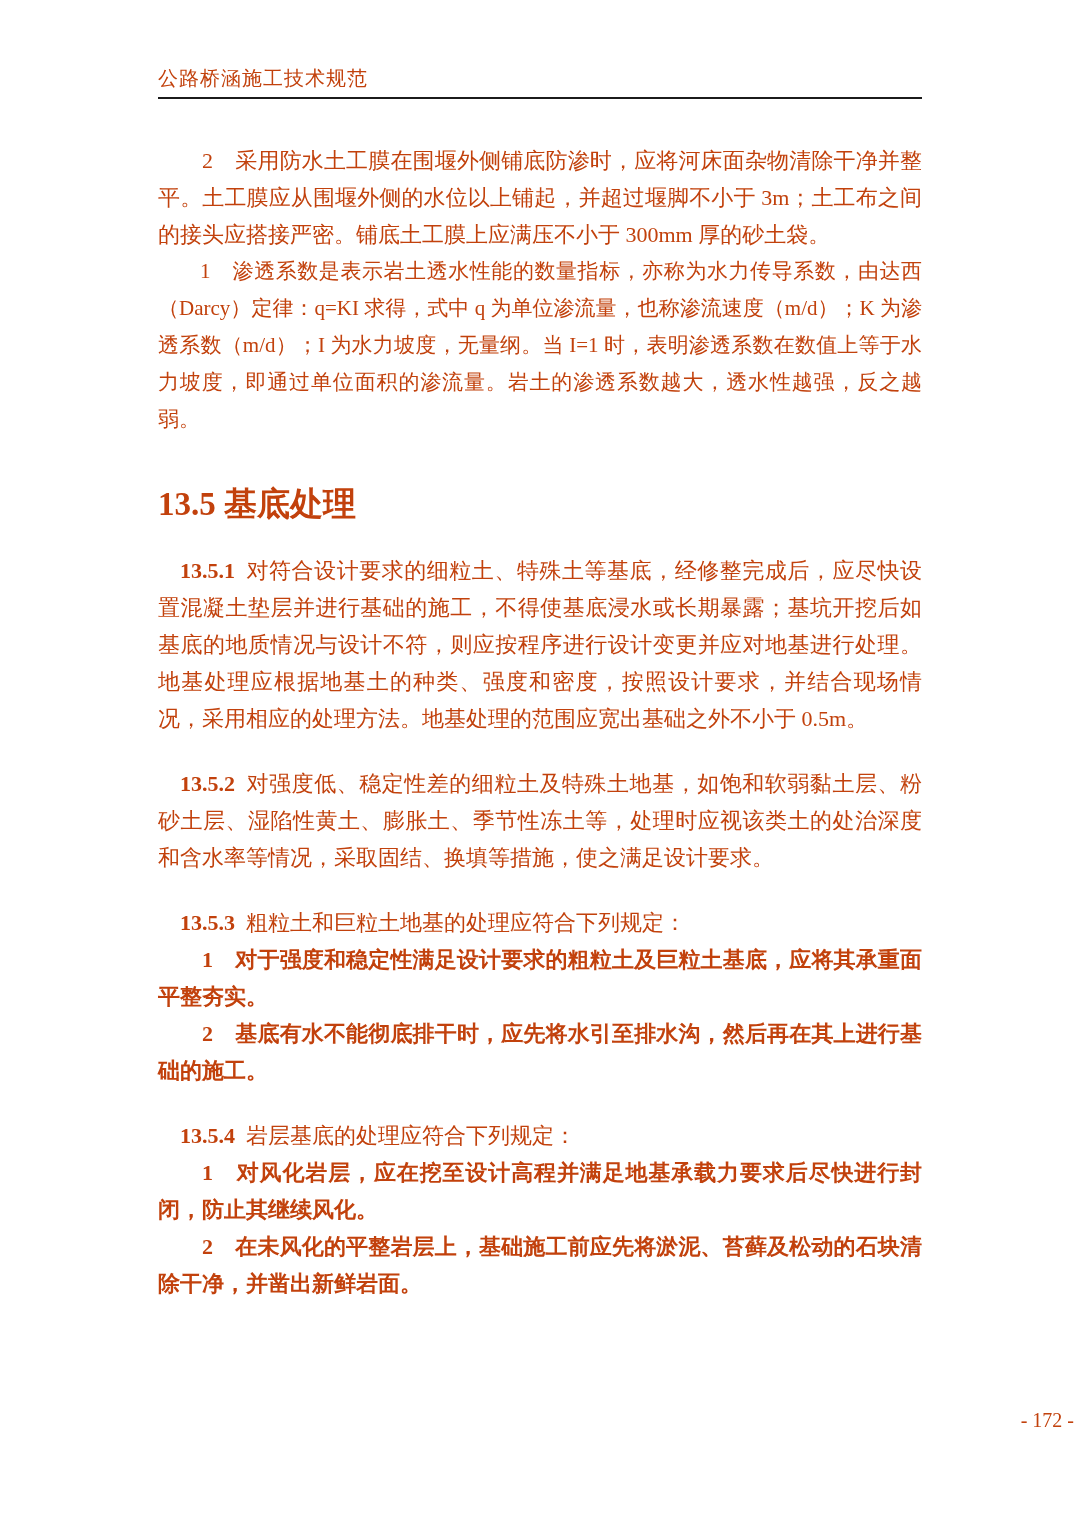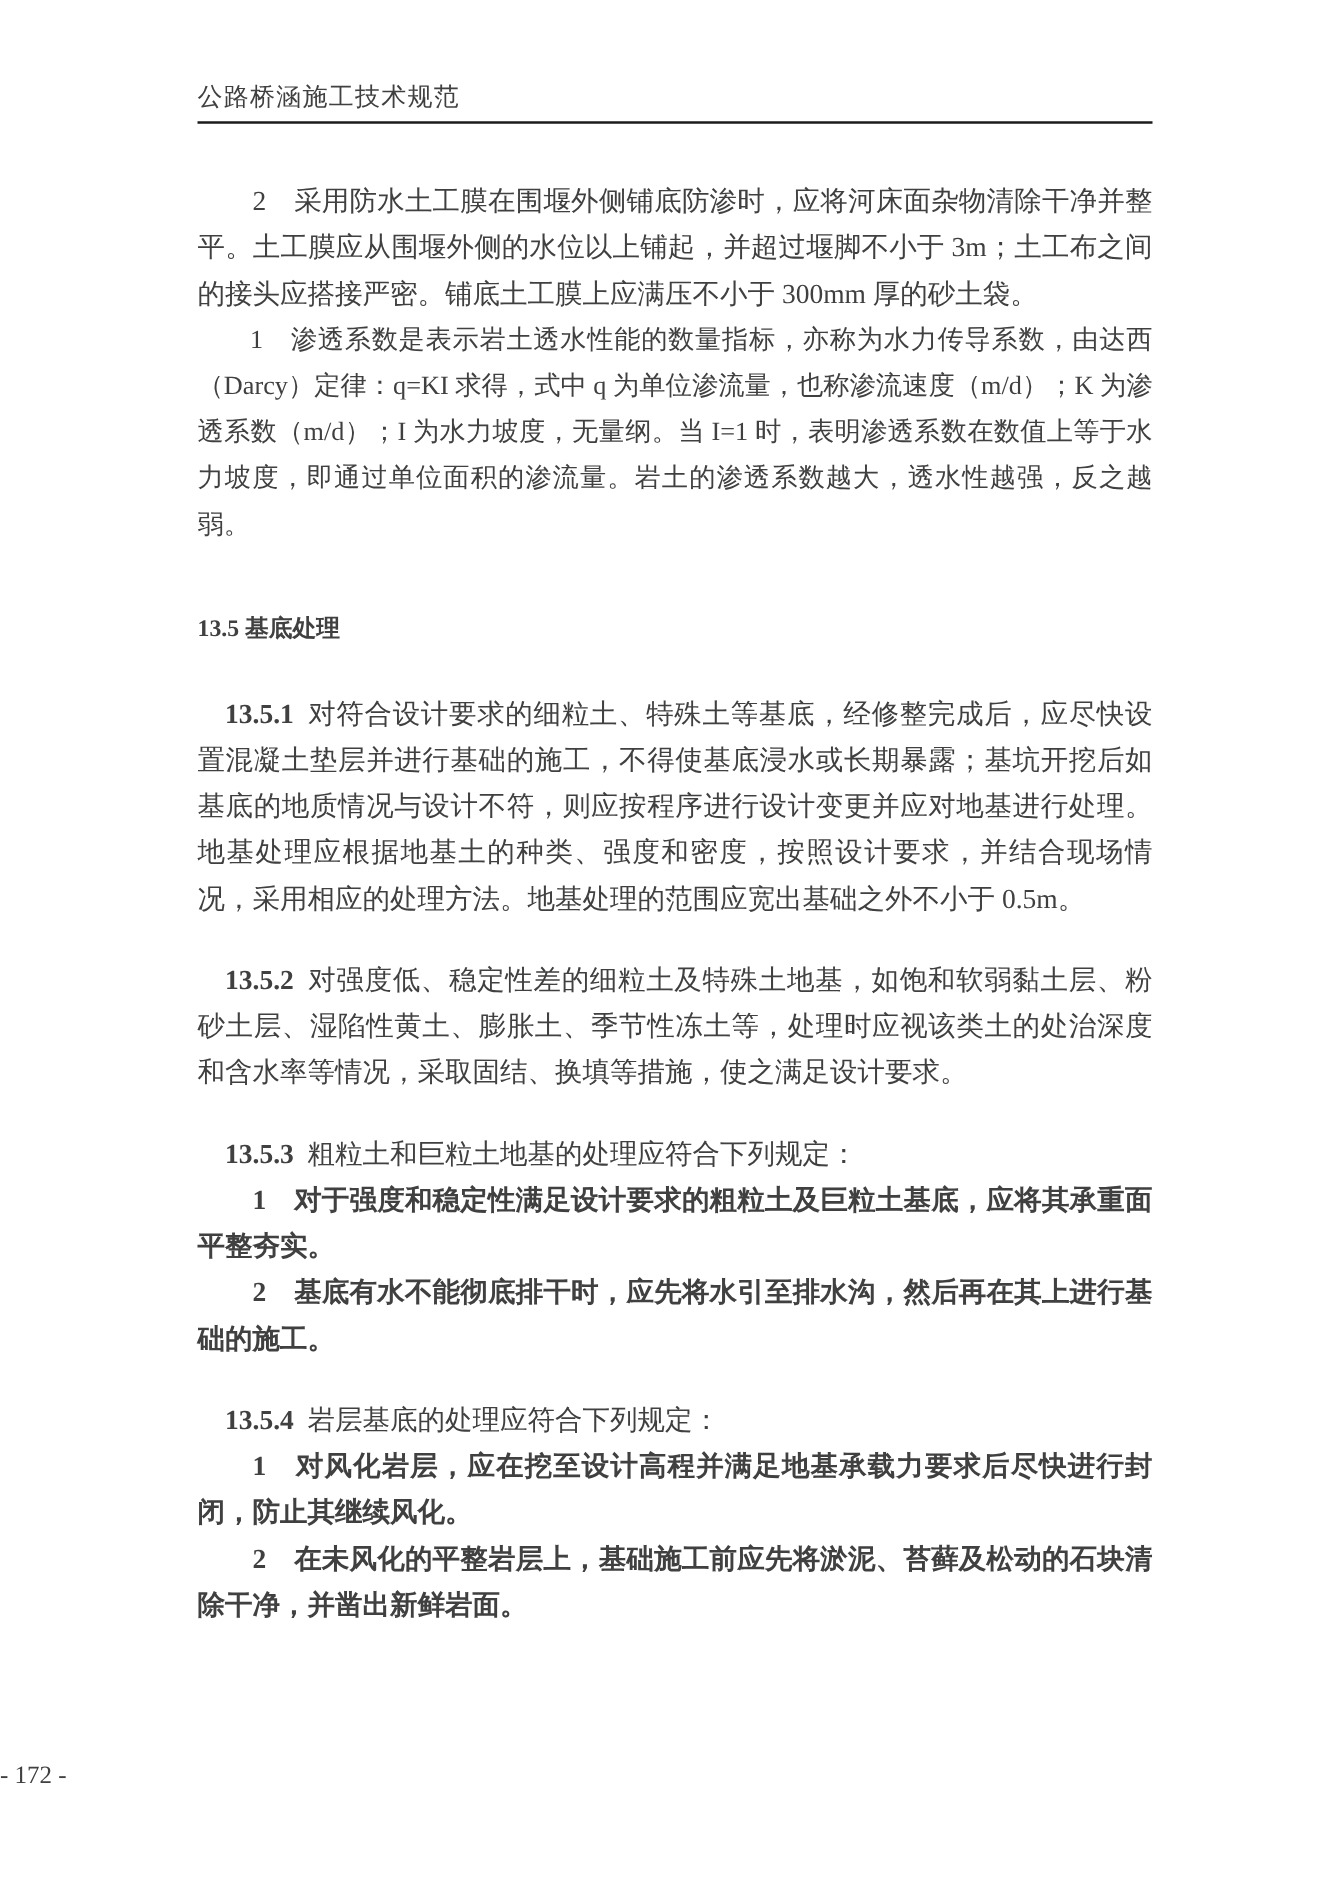--- a/index.html
+++ b/index.html
@@ -6,21 +6,21 @@
     margin: 0;
     padding: 0;
     background: #ffffff;
   }
   .page {
     position: relative;
     width: 1074px;
     height: 1520px;
     background: #ffffff;
     font-family: "Liberation Serif", "DejaVu Serif", serif;
-    color: #404040;
+    color: #c2410c;
     overflow: hidden;
   }
   .content {
     position: absolute;
     left: 158px;
     top: 0;
     width: 764px;
   }
   .header-title {
     margin-top: 64px;
@@ -52,42 +52,42 @@
     font-weight: bold;
   }
   .notes-para {
     font-size: 21px;
     line-height: 37px;
     text-align: justify;
     text-indent: 2em;
   }
   .section-heading {
     margin-top: 46px;
-    font-size: 19px;
+    font-size: 33px;
     line-height: 40px;
     font-weight: bold;
   }
   .clause {
     margin-top: 28px;
     text-indent: 1em;
   }
   .clause .num {
     font-weight: bold;
     margin-right: 11px;
   }
   .item {
     margin-top: 0;
     font-weight: bold;
   }
   .footer {
     position: absolute;
     left: 0;
     top: 1406px;
     width: 100%;
-    text-align: left;
+    text-align: right;
     font-size: 20px;
     line-height: 28px;
   }
 </style>
 </head>
 <body>
 
 <div class="page">
   <div class="content">
 

